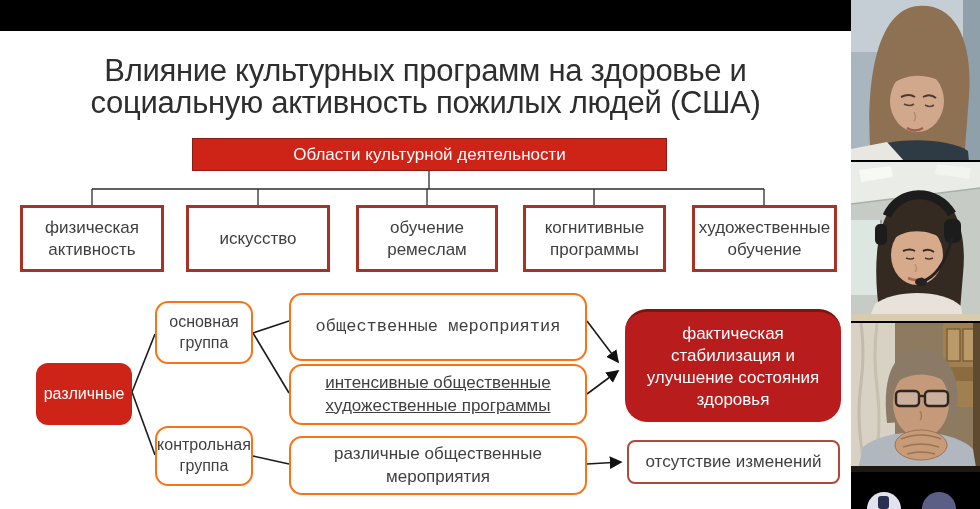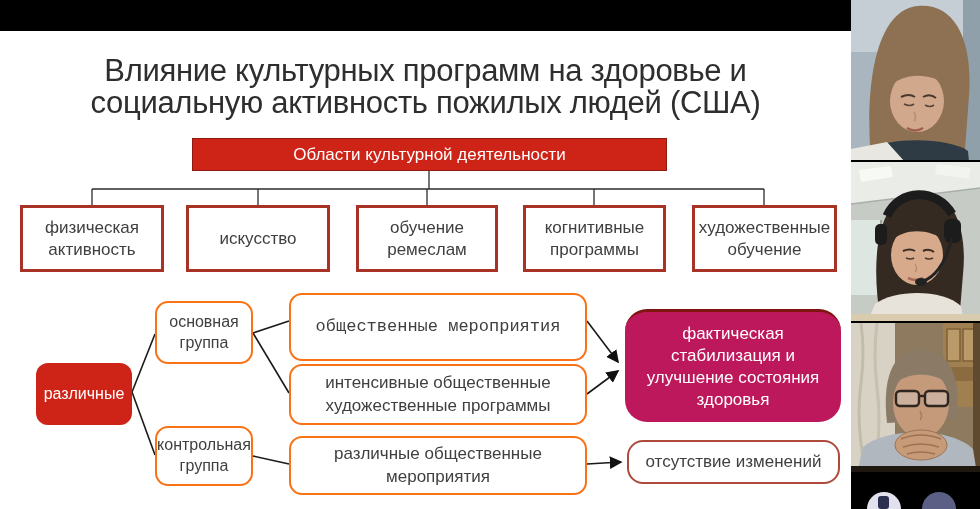--- a/index.html
+++ b/index.html
@@ -39,30 +39,30 @@
     color:#3f3f3f;font-size:17px;font-weight:300;line-height:1.3;
     display:flex;align-items:center;justify-content:center;text-align:center;
   }
   .fb-participants{
     left:36px;top:363px;width:96px;height:62px;background:#ce2418;border:none;
     color:#fff;font-size:16px;border-radius:12px;
   }
   .fb-main{left:155px;top:301px;width:98px;height:63px;font-size:16px;}
   .fb-control{left:155px;top:426px;width:98px;height:60px;font-size:16px;}
   .fb-social{left:289px;top:293px;width:298px;height:68px;font-family:Liberation Mono, monospace;}
-  .fb-intensive{left:289px;top:364px;width:298px;height:61px;padding:0 22px;}
+  .fb-intensive{left:289px;top:364px;width:298px;height:61px;padding:0 22px;text-decoration:underline;}
   .fb-various{left:289px;top:436px;width:298px;height:59px;padding:0 4px;}
   .fb-outcome{
-    left:625px;top:309px;width:216px;height:113px;background:#be185d;
+    left:625px;top:309px;width:216px;height:113px;background:#b91c1c;
     border:none;border-top:3px solid #7e150f;border-radius:22px;
     color:#fff;font-size:17px;padding:0 10px;
   }
   .fb-nochange{
     left:627px;top:440px;width:213px;height:44px;
-    border:2px solid #ae4a3c;border-radius:16px;
+    border:2px solid #ae4a3c;border-radius:8px;
   }
   .connectors{position:absolute;left:0;top:0;pointer-events:none;}
   
   .videos{position:absolute;left:851px;top:0;width:129px;height:509px;background:#000;}
   .feed{position:relative;width:129px;overflow:hidden;border-bottom:2px solid #000;box-sizing:border-box;}
   .feed svg{display:block;}
   .f1{height:162px;}
   .f2{height:161px;}
   .f3{height:151px;}
   .controls{position:relative;width:129px;height:35px;background:#000;overflow:hidden;}

